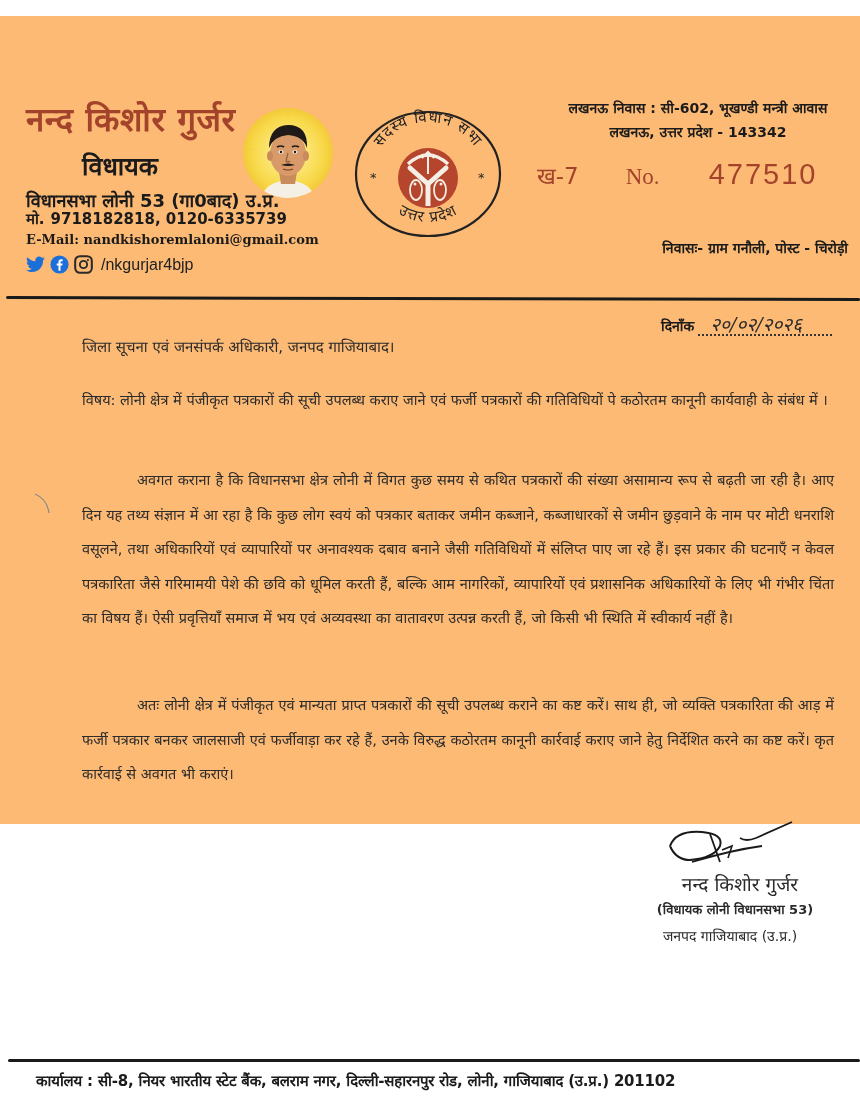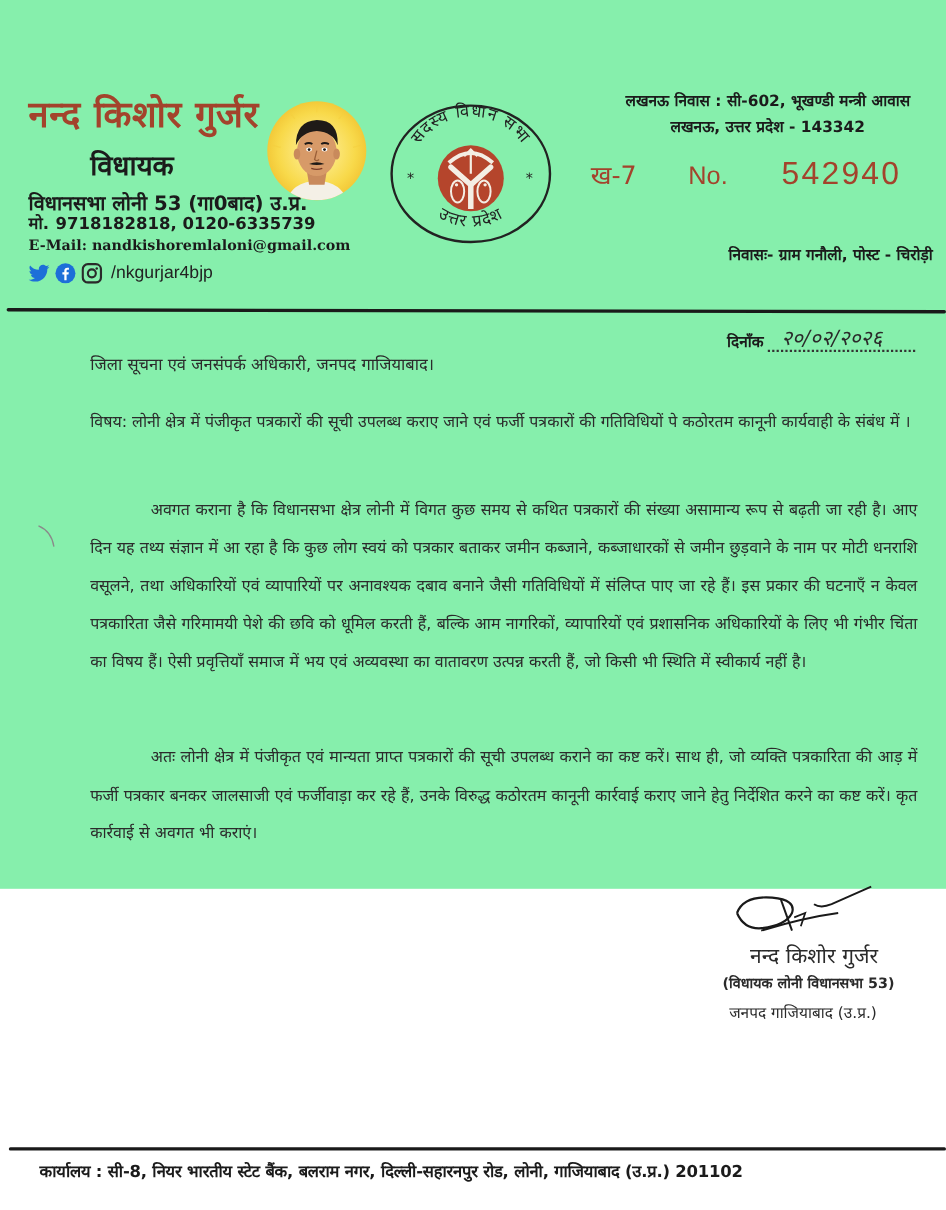--- a/index.html
+++ b/index.html
@@ -9,23 +9,23 @@
       background: #ffffff;
       overflow: hidden;
     }
     body {
       position: relative;
       font-family: "DejaVu Sans", "Liberation Sans", sans-serif;
       color: #1e1e1e;
     }
     .page {
       position: absolute;
-      left: 0; top: 0;
+      left: 0; top: 16px;
       width: 860px; height: 808px;
-      background: #86efac;
+      background: #fdba74;
     }
 
     
     .mla-name {
       position: absolute;
       left: 26px; top: 80px;
       font-family: "DejaVu Sans", sans-serif;
       font-weight: bold;
       font-size: 33px;
       letter-spacing: 0.5px;
@@ -118,21 +118,21 @@
       display: flex;
       align-items: baseline;
       gap: 43px;
     }
     .serial .prefix {
       font-size: 23px;
       color: #a3432c;
       margin-right: 4px;
     }
     .serial .no-lbl {
-      font-family: Liberation Sans, sans-serif;
+      font-family: Liberation Serif, serif;
       font-size: 23px;
       color: #a3432c;
       margin-right: 6px;
     }
     .serial .num {
       font-family: "Liberation Sans", sans-serif;
       font-size: 29px;
       letter-spacing: 2px;
       color: #a3432c;
     }
@@ -378,21 +378,21 @@
   </div>
 
   <div class="lucknow-addr">
     <div>लखनऊ निवास : सी-602, भूखण्डी मन्त्री आवास</div>
     <div>लखनऊ, उत्तर प्रदेश - 143342</div>
   </div>
 
   <div class="serial">
     <span class="prefix">ख-7</span>
     <span class="no-lbl">No.</span>
-    <span class="num">542940</span>
+    <span class="num">477510</span>
   </div>
 
   <div class="home-addr">
     <div>निवासः- ग्राम गनौली, पोस्ट - चिरोड़ी</div>
   </div>
 
   <div class="rule-top"></div>
 
   <div class="date-row">
     <span class="dlabel">दिनाँक</span>

